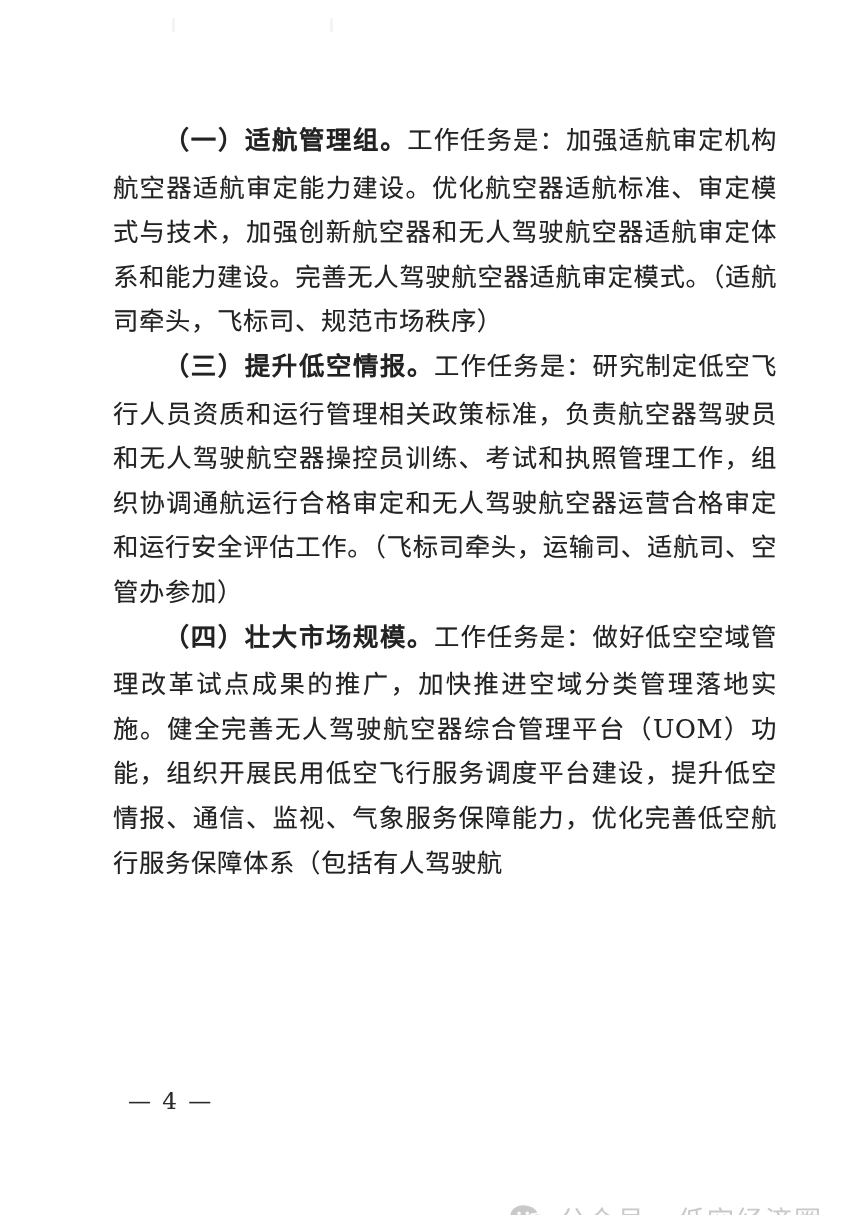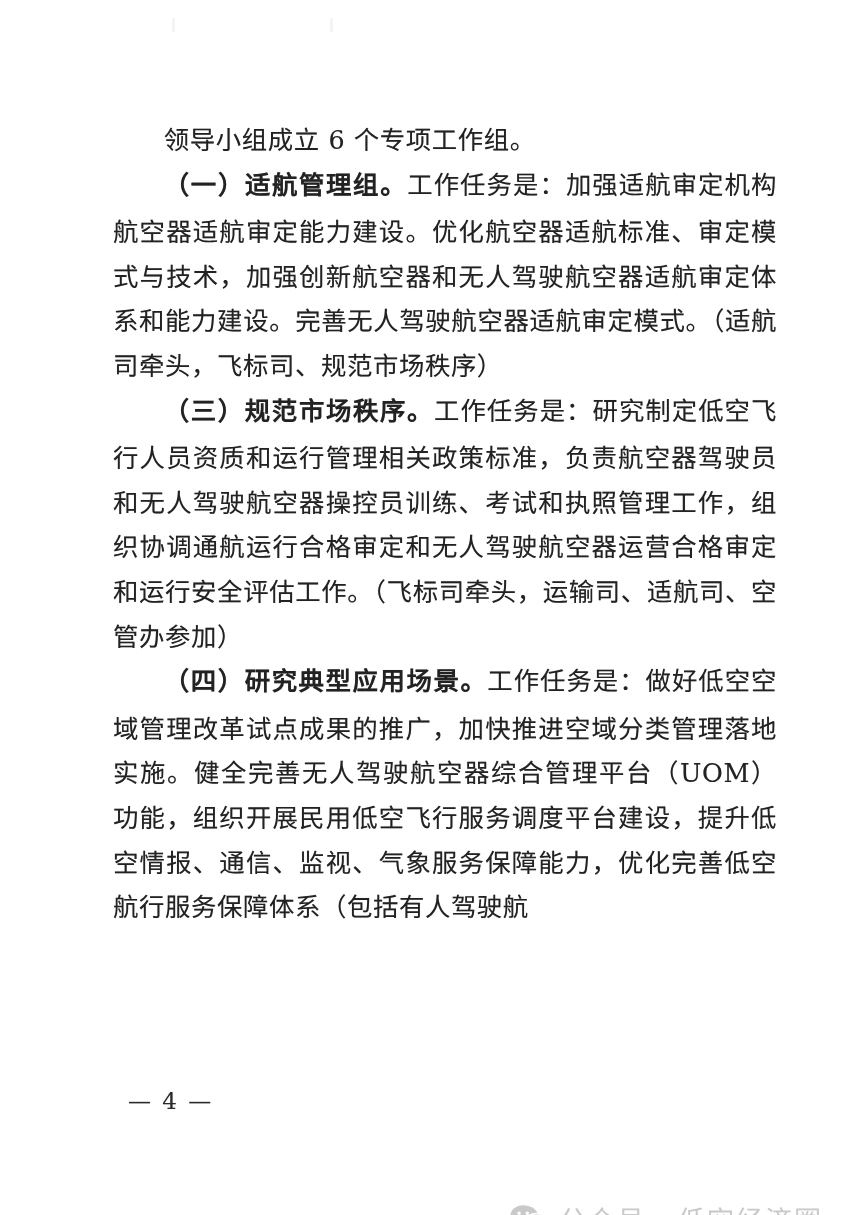--- a/index.html
+++ b/index.html
@@ -102,28 +102,27 @@
 </head>
 <body>
 
 <div class="page">
 
   <div class="scan-speck" style="left:172px;"></div>
   <div class="scan-speck" style="left:330px;"></div>
 
   <div class="doc-body">
 
-    <p class="para indent"><span>领导小组成立 6 个专项工作组。</span></p>
 
     <p class="para indent"><span class="lead">（一）适航管理组。</span><span>工作任务是：加强适航审定机构航空器适航审定能力建设。优化航空器适航标准、审定模式与技术，加强创新航空器和无人驾驶航空器适航审定体系和能力建设。完善无人驾驶航空器适航审定模式。（适航司牵头，飞标司、规范市场秩序）</span></p>
 
 
-    <p class="para indent"><span class="lead">（三）规范市场秩序。</span><span>工作任务是：研究制定低空飞行人员资质和运行管理相关政策标准，负责航空器驾驶员和无人驾驶航空器操控员训练、考试和执照管理工作，组织协调通航运行合格审定和无人驾驶航空器运营合格审定和运行安全评估工作。（飞标司牵头，运输司、适航司、空管办参加）</span></p>
+    <p class="para indent"><span class="lead">（三）提升低空情报。</span><span>工作任务是：研究制定低空飞行人员资质和运行管理相关政策标准，负责航空器驾驶员和无人驾驶航空器操控员训练、考试和执照管理工作，组织协调通航运行合格审定和无人驾驶航空器运营合格审定和运行安全评估工作。（飞标司牵头，运输司、适航司、空管办参加）</span></p>
 
-    <p class="para indent"><span class="lead">（四）研究典型应用场景。</span><span>工作任务是：做好低空空域管理改革试点成果的推广，加快推进空域分类管理落地实施。健全完善无人驾驶航空器综合管理平台（UOM）功能，组织开展民用低空飞行服务调度平台建设，提升低空情报、通信、监视、气象服务保障能力，优化完善低空航行服务保障体系（包括有人驾驶航</span></p>
+    <p class="para indent"><span class="lead">（四）壮大市场规模。</span><span>工作任务是：做好低空空域管理改革试点成果的推广，加快推进空域分类管理落地实施。健全完善无人驾驶航空器综合管理平台（UOM）功能，组织开展民用低空飞行服务调度平台建设，提升低空情报、通信、监视、气象服务保障能力，优化完善低空航行服务保障体系（包括有人驾驶航</span></p>
 
   </div>
 
   <div class="page-number">— 4 —</div>
 
   <div class="watermark">
     <span class="wm-icon">
       <svg viewBox="0 0 40 32" width="40" height="32" aria-hidden="true">
         <g fill="#c9c9c9">
           <path d="M14.2 2.2C7.1 2.2 1.4 6.9 1.4 12.7c0 3.3 1.9 6.3 4.9 8.2L5 25.2l4.9-2.5c1.3.4 2.8.6 4.3.6h.9c-.3-.9-.5-1.9-.5-2.9 0-5.9 5.8-10.6 13-10.6h.8C27.1 5.9 21.3 2.2 14.2 2.2z"></path>

